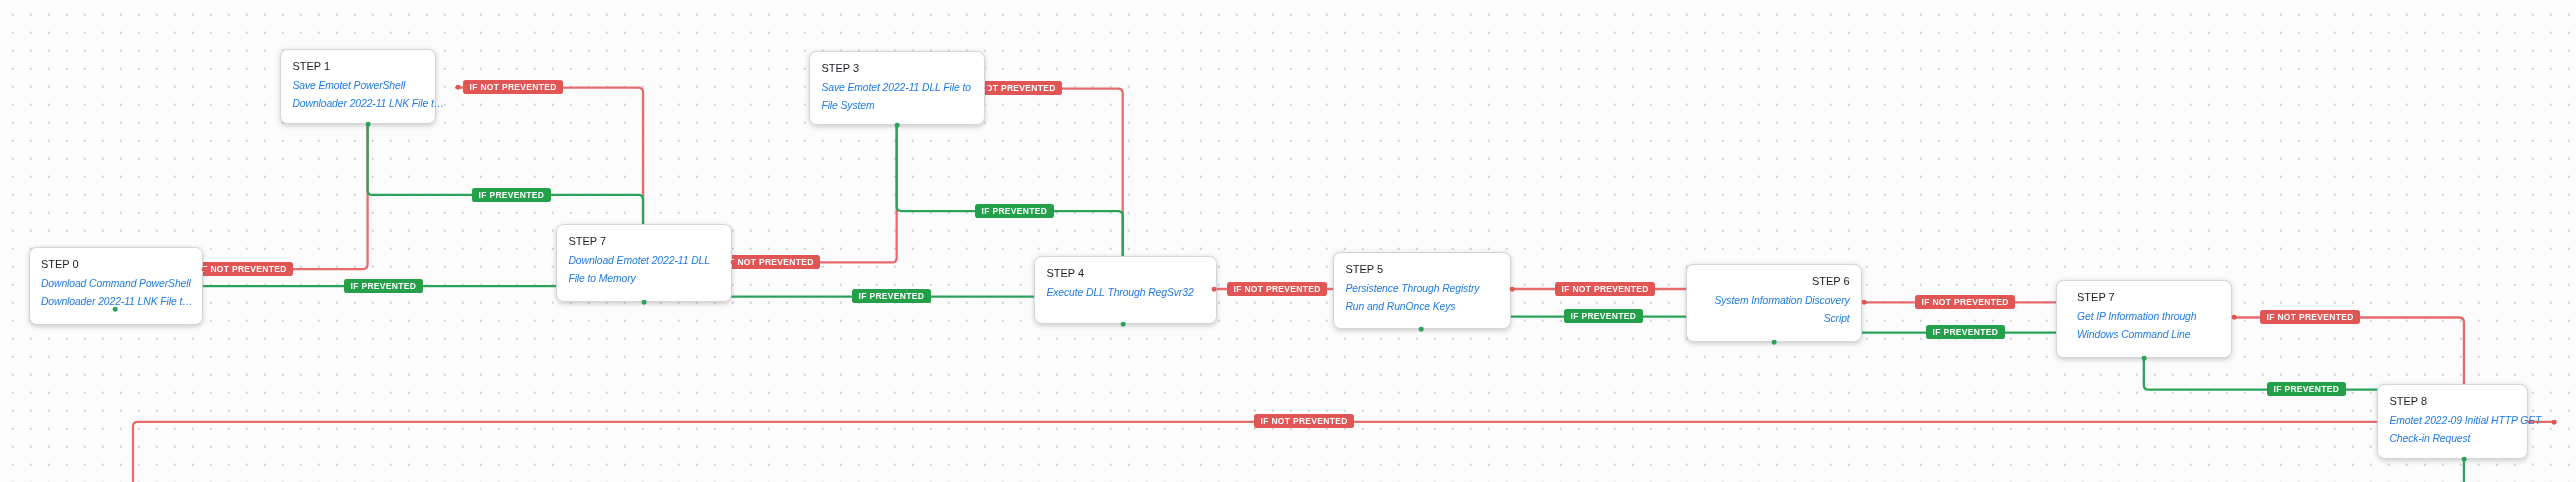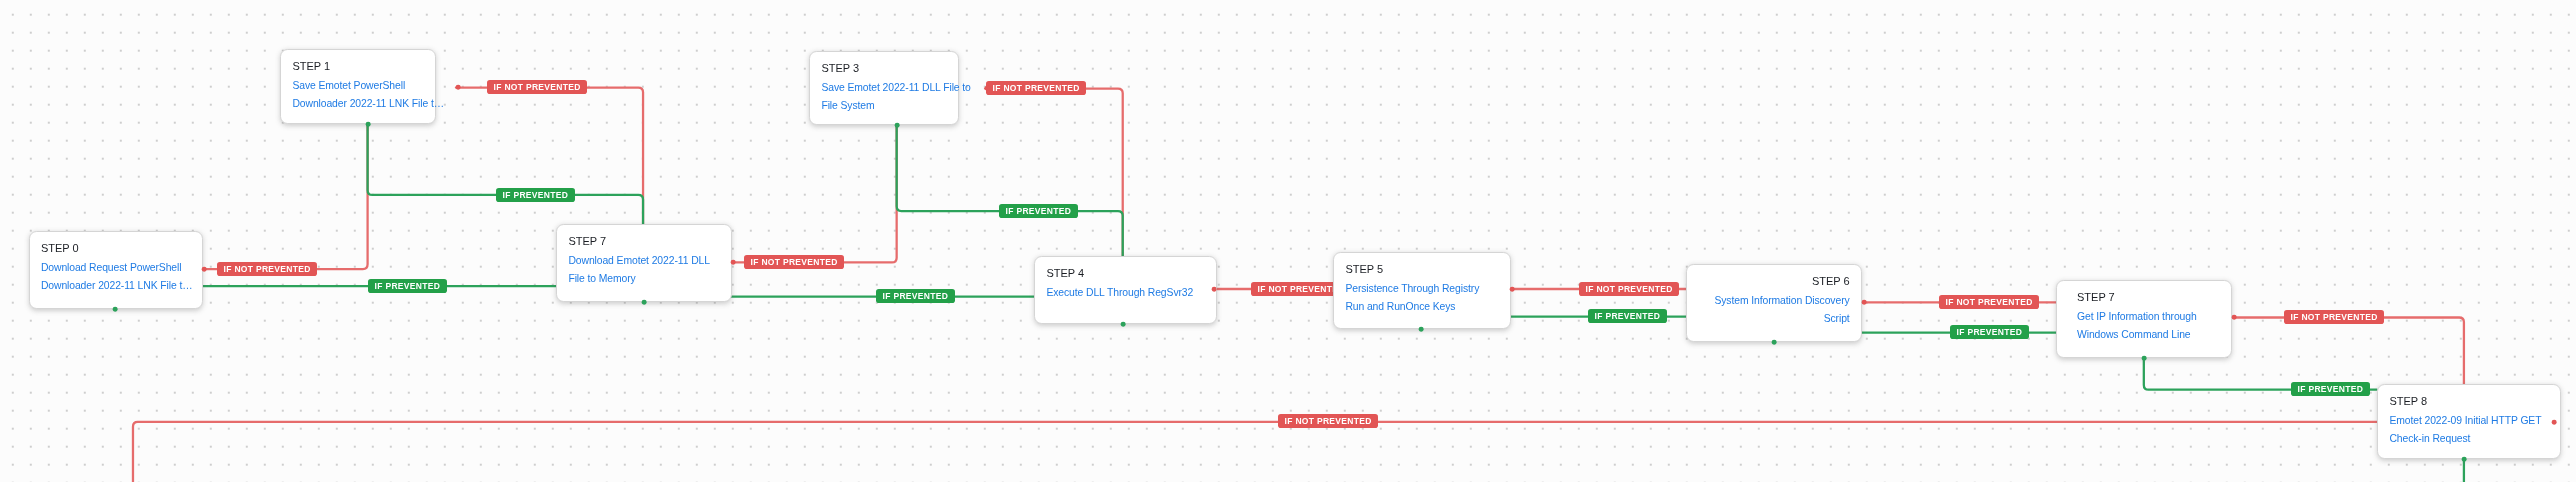--- a/index.html
+++ b/index.html
@@ -27,21 +27,20 @@
     transform: translateY(-50%);
     z-index: 4;
     color: #ffffff;
     font-size: 8.5px;
     font-weight: 700;
     letter-spacing: 0.3px;
     padding: 2.8px 6.6px;
     border-radius: 2.8px;
     white-space: nowrap;
     line-height: 8.5px;
-    margin-left: 24px;
   }
   .edge-label.not-prevented { background: var(--red-label); }
   .edge-label.prevented     { background: var(--green-label); }
   .step-node {
     position: absolute;
     z-index: 5;
     box-sizing: border-box;
     background: #ffffff;
     border: 0.9px solid #d5d5d5;
     border-radius: 7.6px;
@@ -55,20 +54,21 @@
     color: #1b1e24;
     margin-bottom: 4.7px;
     white-space: nowrap;
   }
   .step-line {
     font-size: 10.4px;
     line-height: 18px;
     color: var(--blue);
     letter-spacing: -0.1px;
     white-space: nowrap;
+    font-style: italic;
   }
   .handle-dot {
     position: absolute;
     z-index: 6;
     width: 4.7px; height: 4.7px;
     border-radius: 50%;
     transform: translate(-50%, -50%);
   }
   .handle-dot.green { background: var(--green-edge); }
   .handle-dot.red   { background: var(--red-label); }
@@ -114,39 +114,39 @@
     <span class="handle-dot red" style="left: 1512px; top: 289px;"></span>
     <span class="edge-label prevented" style="left: 1564px; top: 316px;">IF PREVENTED</span>
     <span class="edge-label not-prevented" style="left: 1915px; top: 302px;">IF NOT PREVENTED</span>
     <span class="handle-dot red" style="left: 1864px; top: 302px;"></span>
     <span class="edge-label prevented" style="left: 1926px; top: 332px;">IF PREVENTED</span>
     <span class="edge-label not-prevented" style="left: 2260px; top: 317px;">IF NOT PREVENTED</span>
     <span class="handle-dot red" style="left: 2234px; top: 317px;"></span>
     <span class="edge-label prevented" style="left: 2267px; top: 389px;">IF PREVENTED</span>
     <span class="edge-label not-prevented" style="left: 1254px; top: 421px;">IF NOT PREVENTED</span>
     <span class="handle-dot red" style="left: 2554px; top: 422px;"></span>
-    <div class="step-node" style="left: 28.5px; top: 231px; width: 174px; height: 78px;">
+    <div class="step-node" style="left: 28.5px; top: 247px; width: 174px; height: 78px;">
       <div class="step-title">STEP 0</div>
-      <div class="step-line">Download Request PowerShell</div>
+      <div class="step-line">Download Command PowerShell</div>
       <div class="step-line">Downloader 2022-11 LNK File t…</div>
     </div>
     <span class="handle-dot green" style="left: 115px; top: 309px;"></span>
     <div class="step-node" style="left: 280px; top: 49px; width: 156px; height: 75px;">
       <div class="step-title">STEP 1</div>
       <div class="step-line">Save Emotet PowerShell</div>
       <div class="step-line">Downloader 2022-11 LNK File t…</div>
     </div>
     <span class="handle-dot green" style="left: 368px; top: 124px;"></span>
     <div class="step-node" style="left: 556px; top: 224px; width: 176px; height: 78px;">
       <div class="step-title">STEP 7</div>
       <div class="step-line">Download Emotet 2022-11 DLL</div>
       <div class="step-line">File to Memory</div>
     </div>
     <span class="handle-dot green" style="left: 644px; top: 302px;"></span>
-    <div class="step-node" style="left: 809px; top: 51px; width: 150px; height: 74px;">
+    <div class="step-node" style="left: 809px; top: 51px; width: 176px; height: 74px;">
       <div class="step-title">STEP 3</div>
       <div class="step-line">Save Emotet 2022-11 DLL File to</div>
       <div class="step-line">File System</div>
     </div>
     <span class="handle-dot green" style="left: 897px; top: 125px;"></span>
     <div class="step-node" style="left: 1034px; top: 256px; width: 183px; height: 68px;">
       <div class="step-title">STEP 4</div>
       <div class="step-line">Execute DLL Through RegSvr32</div>
     </div>
     <span class="handle-dot green" style="left: 1123px; top: 324px;"></span>
@@ -161,20 +161,20 @@
       <div class="step-line">System Information Discovery</div>
       <div class="step-line">Script</div>
     </div>
     <span class="handle-dot green" style="left: 1774px; top: 342px;"></span>
     <div class="step-node" style="left: 2056px; top: 280px; width: 176px; height: 78px; padding-left: 20px;">
       <div class="step-title">STEP 7</div>
       <div class="step-line">Get IP Information through</div>
       <div class="step-line">Windows Command Line</div>
     </div>
     <span class="handle-dot green" style="left: 2144px; top: 358px;"></span>
-    <div class="step-node" style="left: 2377px; top: 384px; width: 184px; height: 75px;">
+    <div class="step-node" style="left: 2377px; top: 384px; width: 151px; height: 75px;">
       <div class="step-title">STEP 8</div>
       <div class="step-line">Emotet 2022-09 Initial HTTP GET</div>
       <div class="step-line">Check-in Request</div>
     </div>
     <span class="handle-dot green" style="left: 2464px; top: 459px;"></span>
   </div>
 
 
 </body></html>

